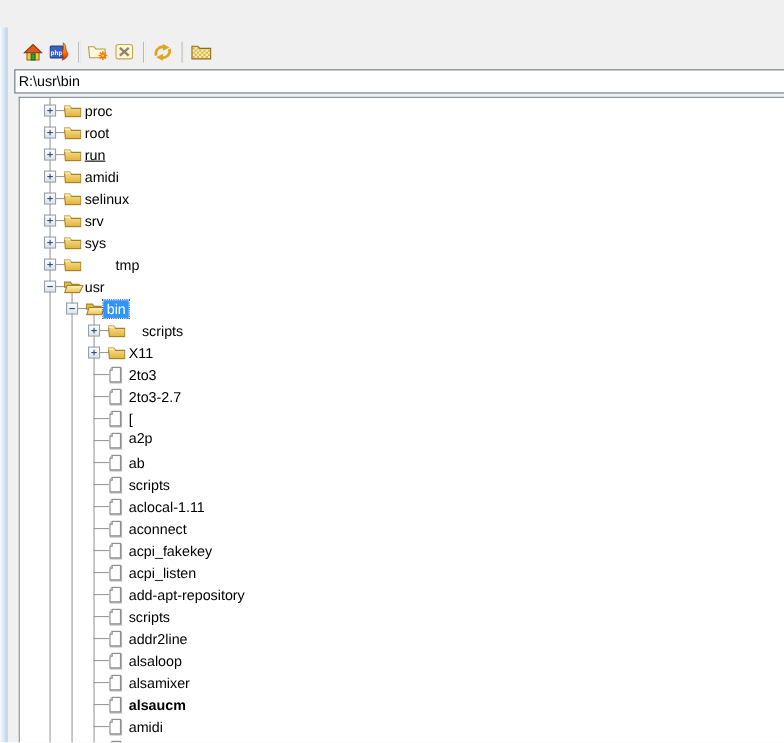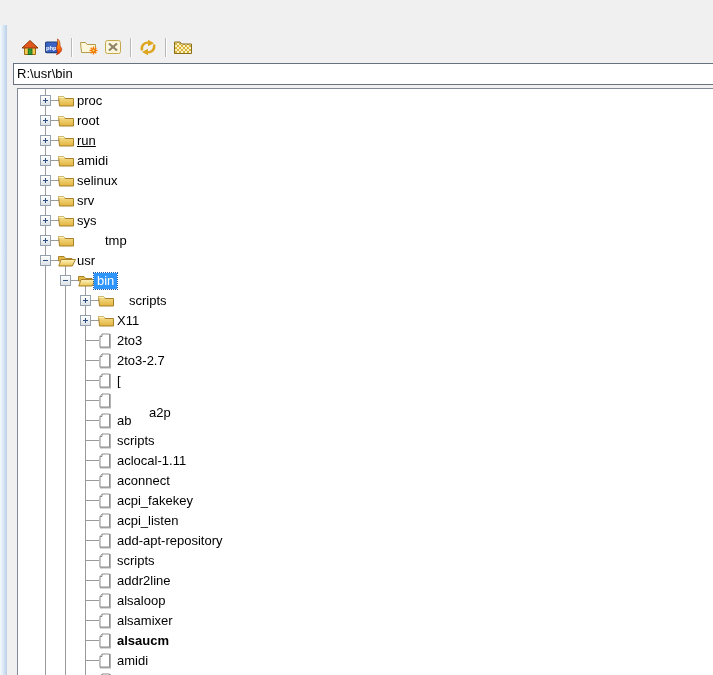--- a/index.html
+++ b/index.html
@@ -380,21 +380,21 @@
         </div>
         <div class="trow" style="top: 302px;">
           <div class="hline" style="left: 67px; width: 14px; top: 9px;"></div>
           <span class="ticon" style="left: 80px; top: 2px;">
   <svg width="14" height="16" viewBox="0 0 14 16">
     <path d="M4.6 1.8 h7.6 v13 h-9.6 v-11" fill="none" stroke="#b3b3b3" stroke-width="1.6"></path>
     <path d="M4 1 h7.5 v13 h-9.5 v-10.5 z" fill="#ffffff" stroke="#8d8d8d"></path>
     <path d="M4 1 v2.5 h-2" fill="#ffffff" stroke="#8d8d8d"></path>
   </svg>
 </span>
-          <span class="tlabel" style="left: 96px; top: 14px; margin-left: 32px;">a2p</span>
+          <span class="tlabel" style="left: 96px; top: 0;">a2p</span>
         </div>
         <div class="trow" style="top: 322px;">
           <div class="hline" style="left: 67px; width: 14px; top: 9px;"></div>
           <span class="ticon" style="left: 80px; top: 2px;">
   <svg width="14" height="16" viewBox="0 0 14 16">
     <path d="M4.6 1.8 h7.6 v13 h-9.6 v-11" fill="none" stroke="#b3b3b3" stroke-width="1.6"></path>
     <path d="M4 1 h7.5 v13 h-9.5 v-10.5 z" fill="#ffffff" stroke="#8d8d8d"></path>
     <path d="M4 1 v2.5 h-2" fill="#ffffff" stroke="#8d8d8d"></path>
   </svg>
 </span>

